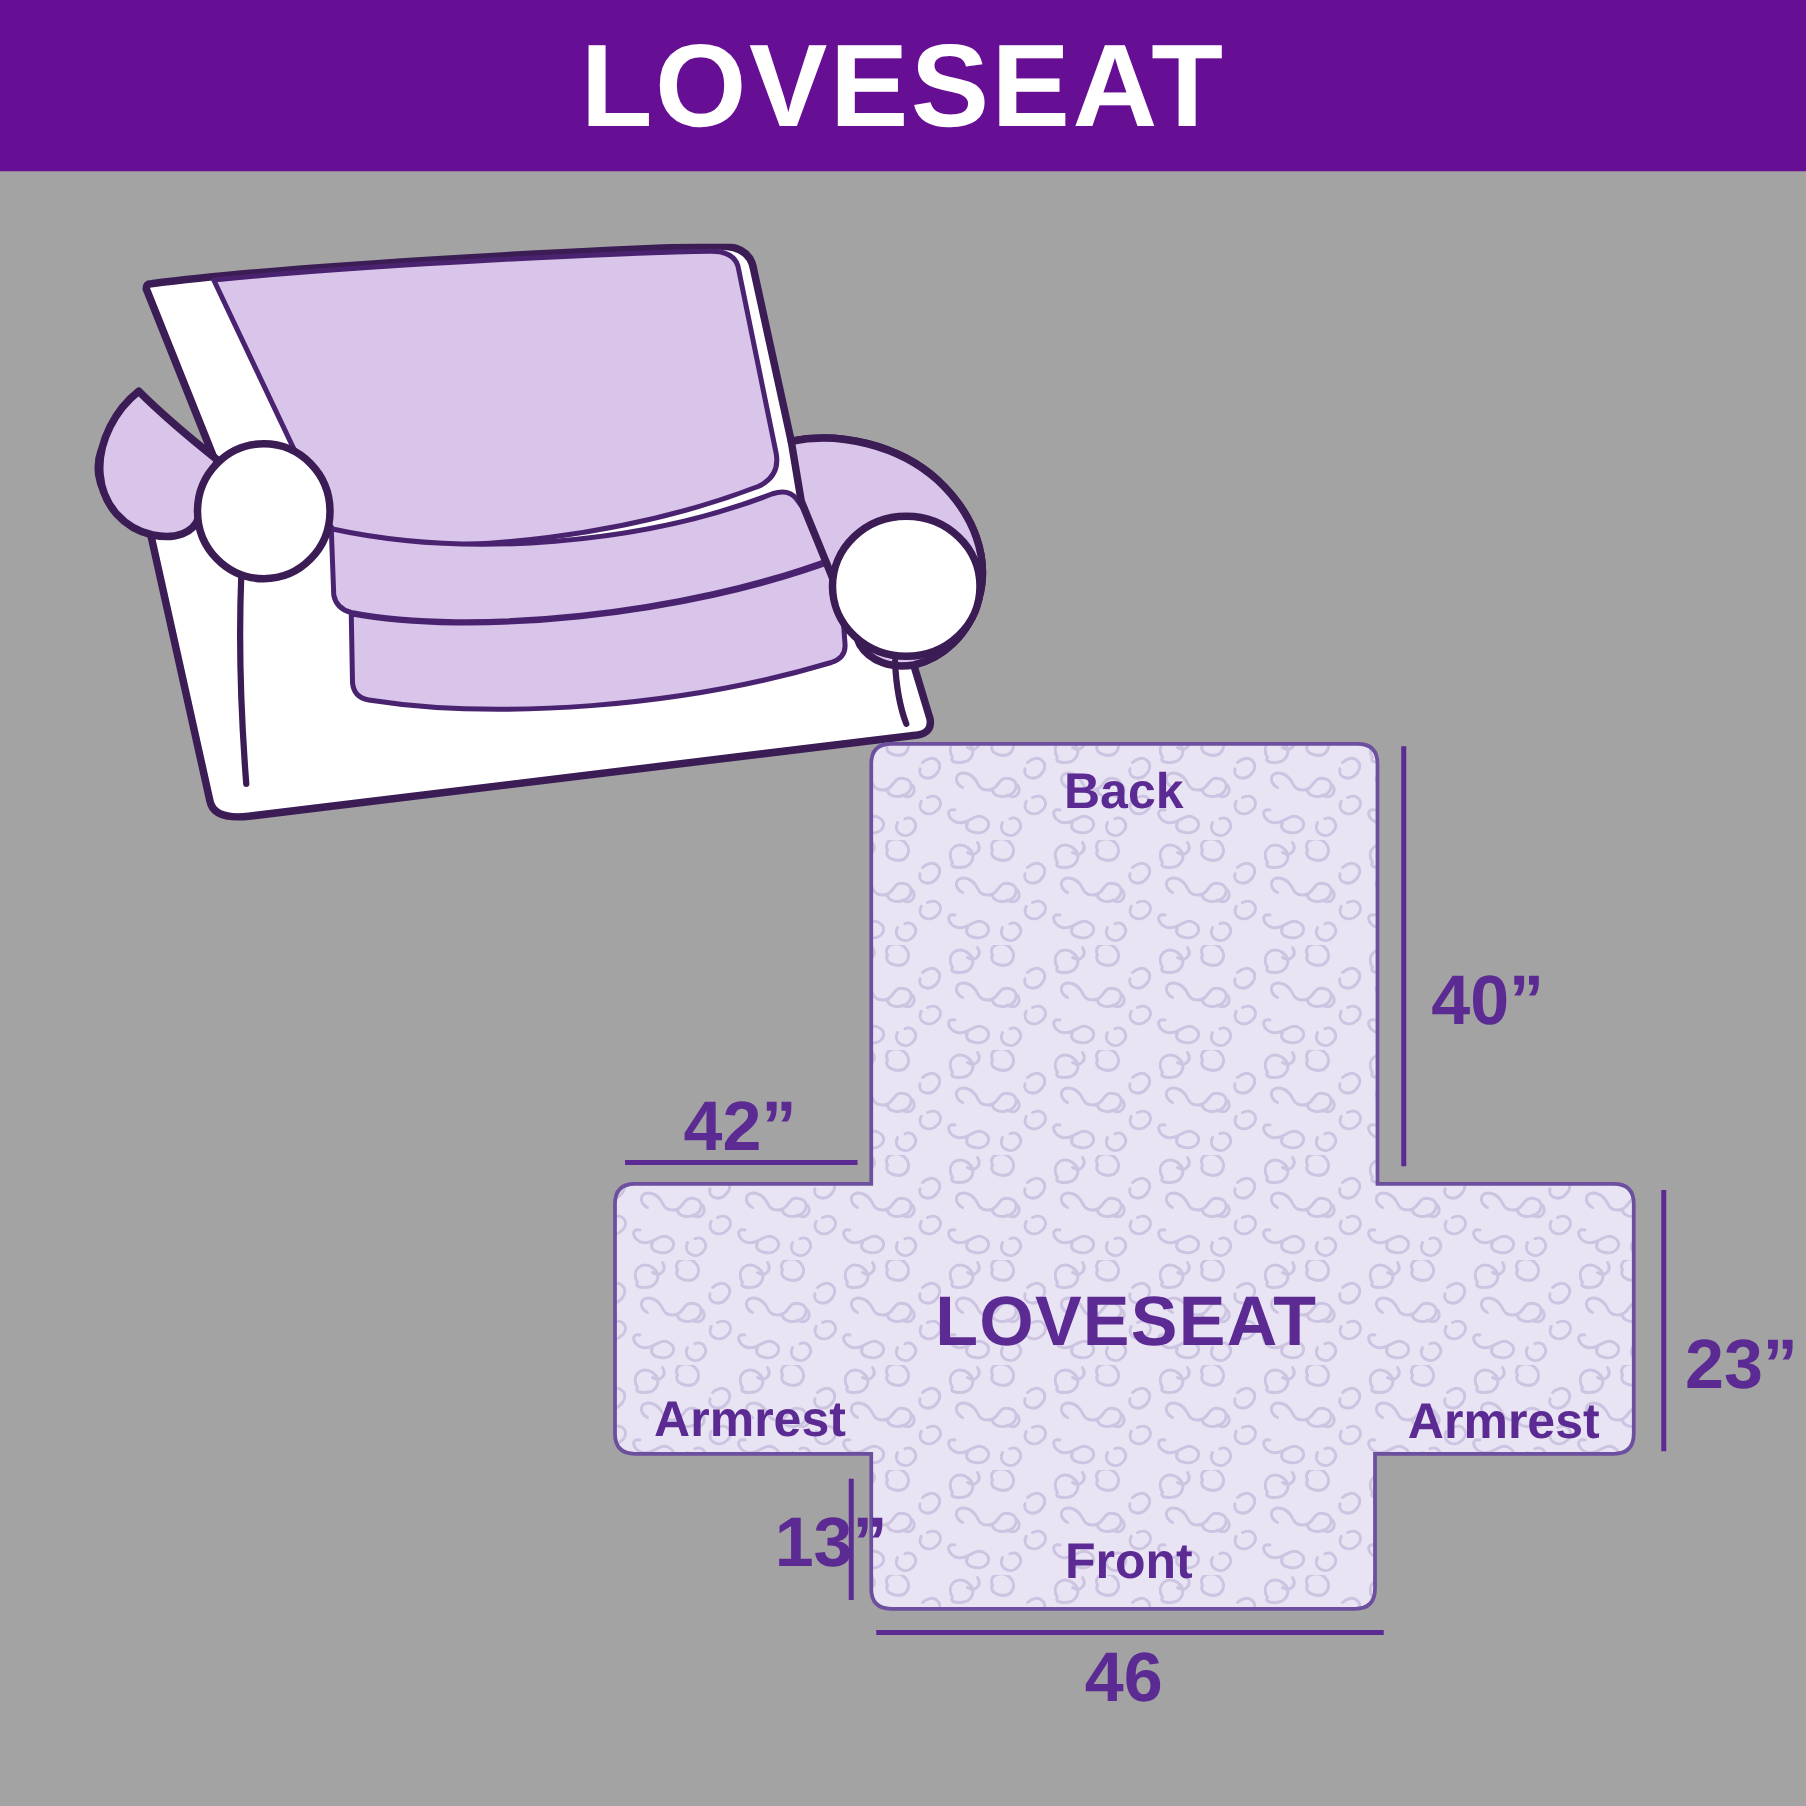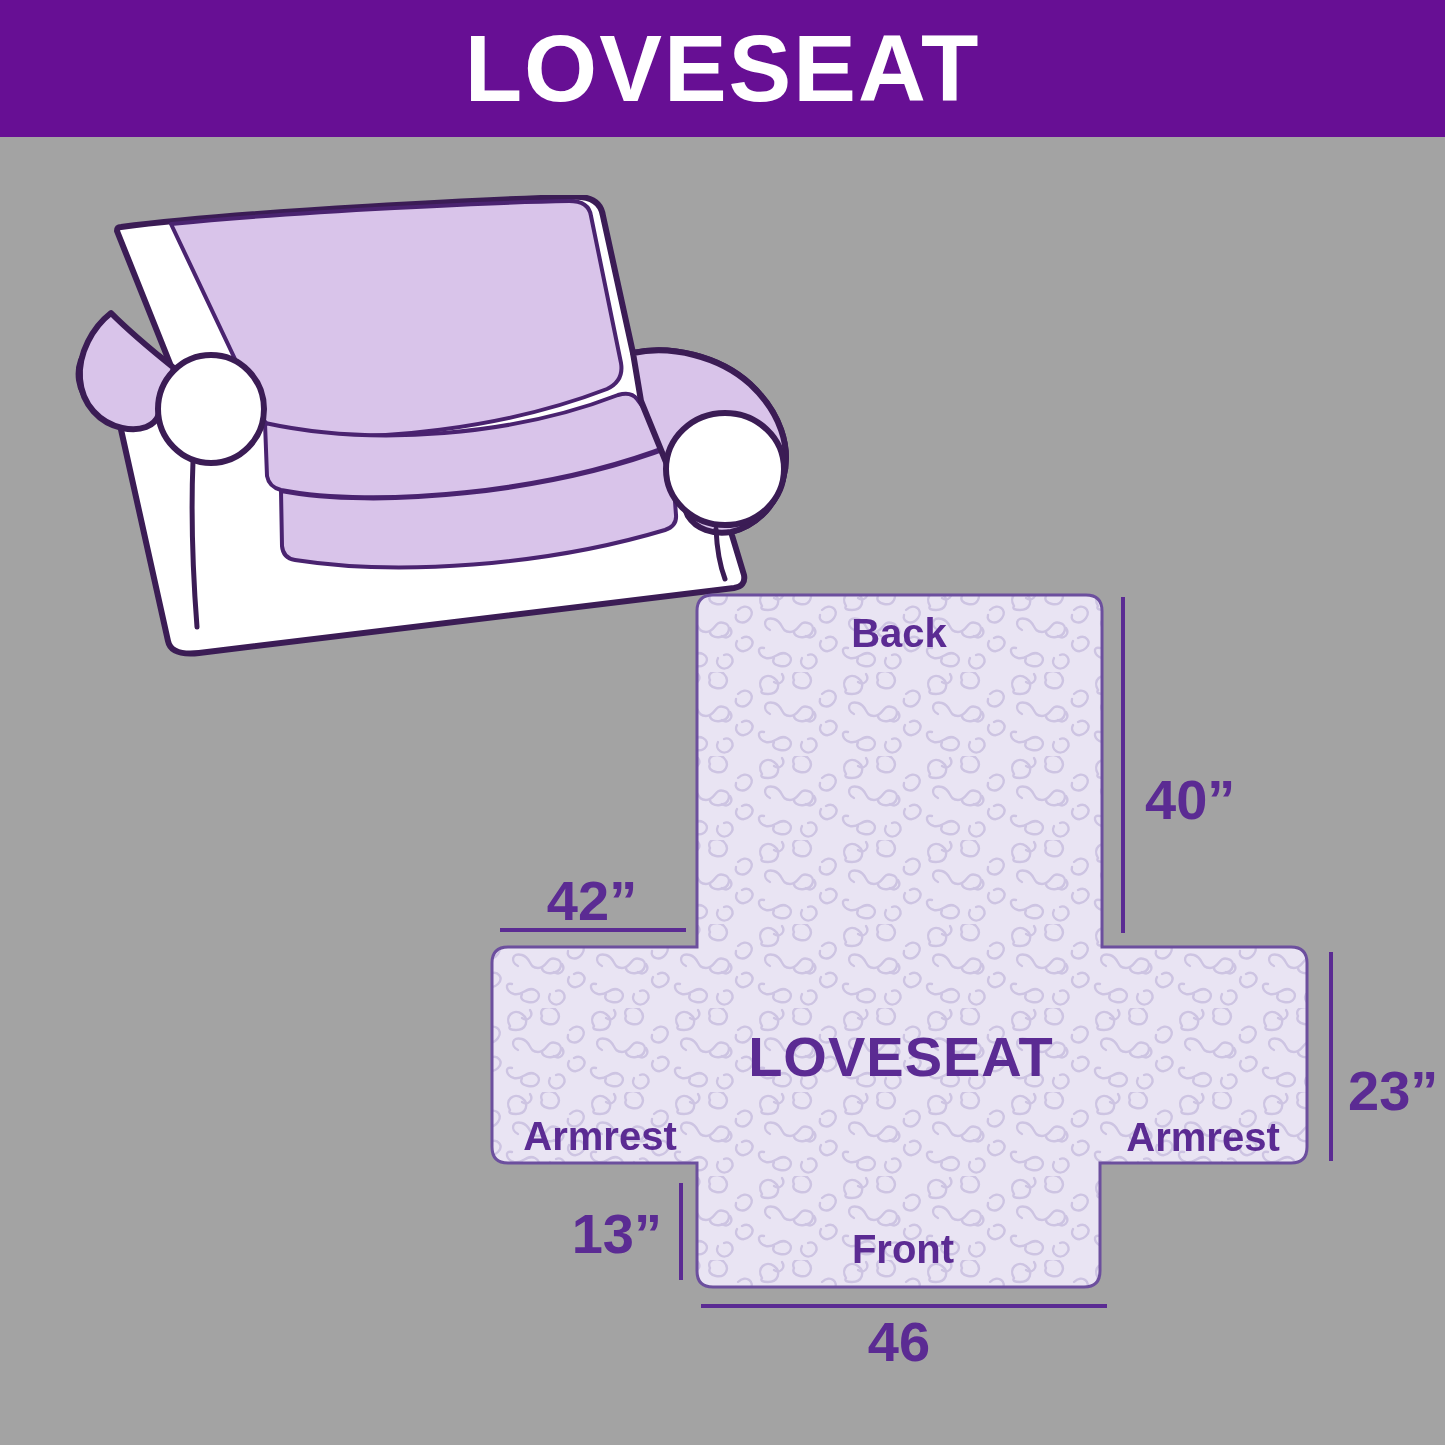--- a/index.html
+++ b/index.html
@@ -34,21 +34,21 @@
     color:#5B2B93;
     font-weight:700;
     white-space:nowrap;
     line-height:1;
     transform:translate(-50%,-50%);
   }
   .panel-lbl{font-size:40px;}
   .dim-lbl{font-size:56px;}
   .center-lbl{font-size:56px;letter-spacing:1px;}
   .anchor-left{transform:translate(0,-50%);}
-  .anchor-right{transform:translate(-100%,-50%);}
+  .anchor-right{transform:translate(-100%,-50%);margin-left:48px;}
 </style>
 </head>
 <body>
 
 <div class="page">
 
   <header class="banner">
     <h1>LOVESEAT</h1>
   </header>
 

